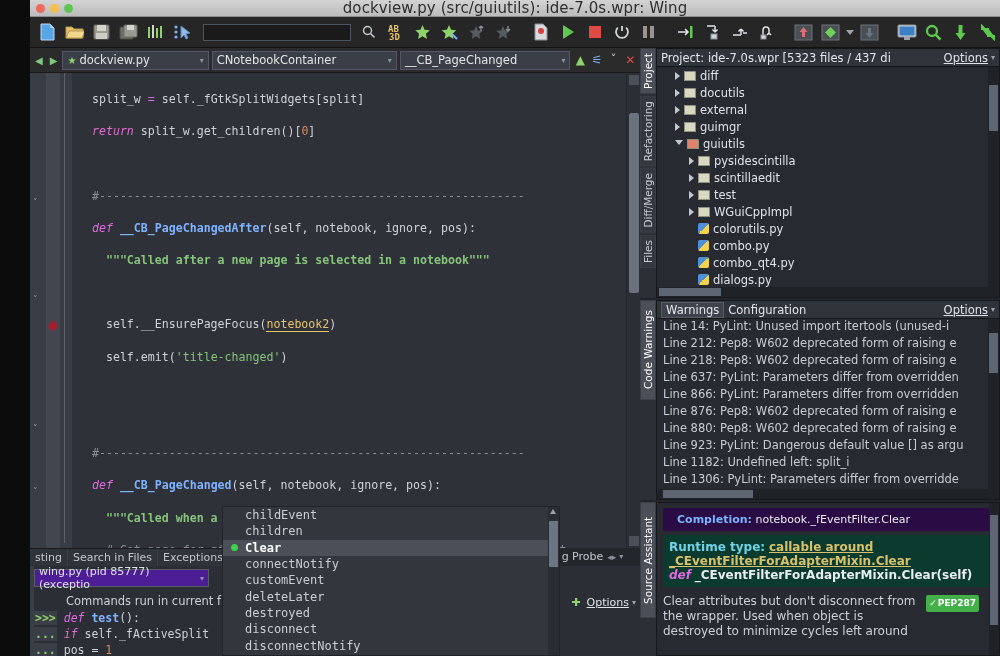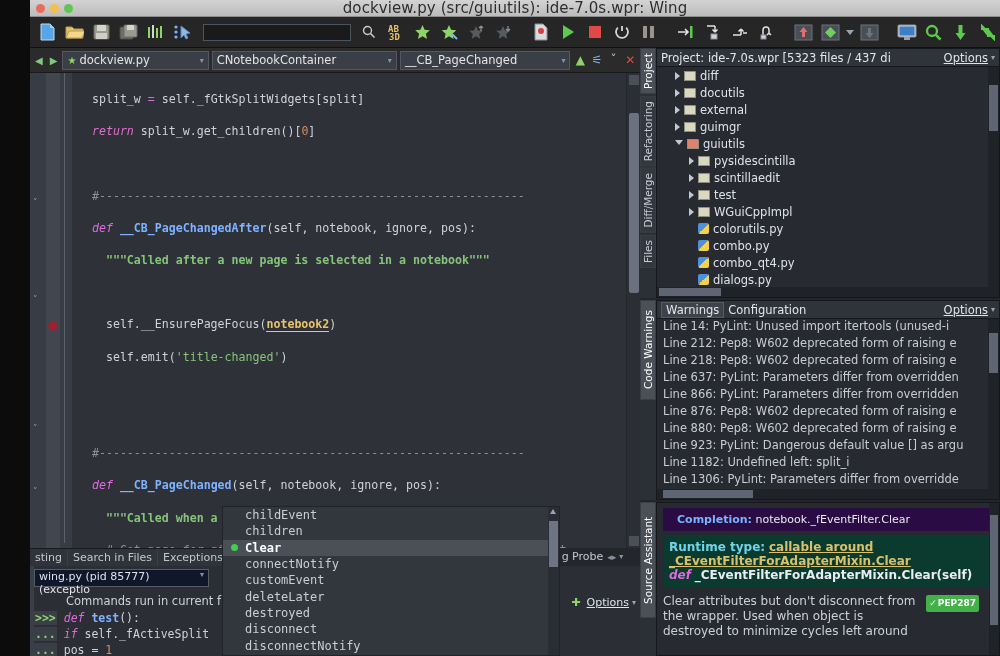--- a/index.html
+++ b/index.html
@@ -71,21 +71,21 @@
     font-family:"DejaVu Sans Mono","Liberation Mono",monospace;
     font-size:11.6px; line-height:16.1px; white-space:pre; padding-top:2px;
     color:#cfd3d8;
   }
   #code .ln{ height:16.1px; padding-left:6px; }
   .kw{color:#d16ee0;} .kw2{color:#e06ecd;font-style:italic;}
   .def{color:#e26ae2;font-style:italic;}
   .fn{color:#7fb3ff;font-weight:bold;}
   .str{color:#86c47a;} .doc{color:#86c47a;font-weight:bold;}
   .cmt{color:#8a8f98;} .num{color:#d98b5a;}
-  .undl{color:#e8c46a; border-bottom:1px solid #e8c46a;font-weight:bold;}
+  .undl{color:#e8c46a; border-bottom:1px solid #e8c46a;}
   #vscroll-ed { position:absolute; right:0; top:0; width:14px; height:100%; background:#2b2e34; border-left:1px solid #23262b;}
   #vscroll-ed .thumb{ position:absolute; left:2px; top:40px; width:10px; height:180px; background:#6a7280; border-radius:2px;}
   .arrowbox{ position:absolute; left:2px; width:10px; height:10px; background:#4a4f58; }
   .fold-chev{ position:absolute; left:3px; color:#9aa2ae; font-size:9px;}
   .brk-dot{ position:absolute; left:3px; width:8px; height:8px; background:#a02030; transform:rotate(45deg);}
   .ind-bar{ position:absolute; left:4px; width:1px; background:#5c626c;}
 
   
   #acomp {
     position:absolute; left:222px; top:506px; width:338px; height:150px;
@@ -101,22 +101,22 @@
   #acomp-sb .up{position:absolute;left:2px;top:2px;width:0;height:0;border-left:3.5px solid transparent;border-right:3.5px solid transparent;border-bottom:5px solid #9aa2ae;}
 
   
   #bl {
     position:absolute; left:30px; top:548px; width:610px; height:108px;
     background:#2b2e34; border-top:1px solid #1a1a1a;
   }
   #bl-tabs{ height:17px; display:flex; align-items:stretch; background:#23262b; font-size:11px;}
   #bl-tabs .t{ padding:0 5px; display:flex;align-items:center; color:#c2c7cf; border-right:1px solid #3a3e45; background:#2f333a;}
   #bl-tabs .t.cut{ color:#c2c7cf; }
-  #bl-combo{ margin:3px 4px 0 4px; height:18px; width:175px; background:#0f172a;border:1px solid #555c66;
-             display:flex;align-items:flex-start;padding:0 4px;font-size:11px;color:#dfe3e8;}
+  #bl-combo{ margin:3px 4px 0 4px; height:18px; width:175px; background:#4c1d95;border:1px solid #555c66;
+             display:flex;align-items:center;padding:0 4px;font-size:11px;color:#dfe3e8;}
   #bl-combo .carat{margin-left:auto;color:#8b93a0;font-size:8px;}
   #bl-msg{ padding:7px 0 2px 36px; font-size:11.5px; color:#cdd2d9;}
   #bl-console{ font-family:"DejaVu Sans Mono","Liberation Mono",monospace; font-size:11.5px; line-height:16px; padding-left:4px;}
   .prompt{ color:#8fd46a; font-weight:bold; background:#3a3f47; padding:0 1px;}
   #bl-gutter{ position:absolute; left:0; top:17px; width:4px; bottom:0; background:#3a3e45;}
 
   
   #right { position:absolute; left:640px; top:48px; width:360px; height:608px; background:#22252b; }
   .vtabs { position:absolute; left:0; top:0; width:16px; height:100%; background:#2b2f36; }
   .vtab {

